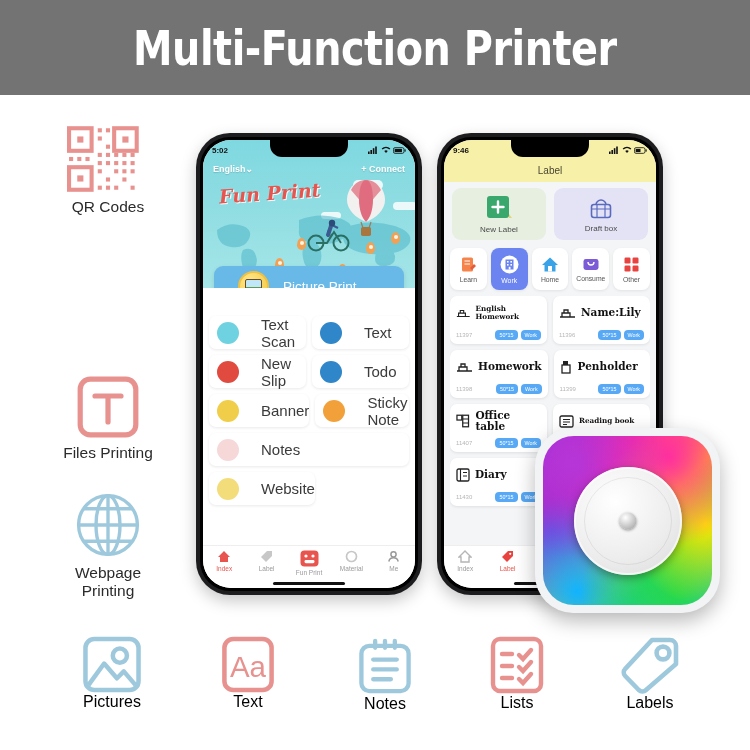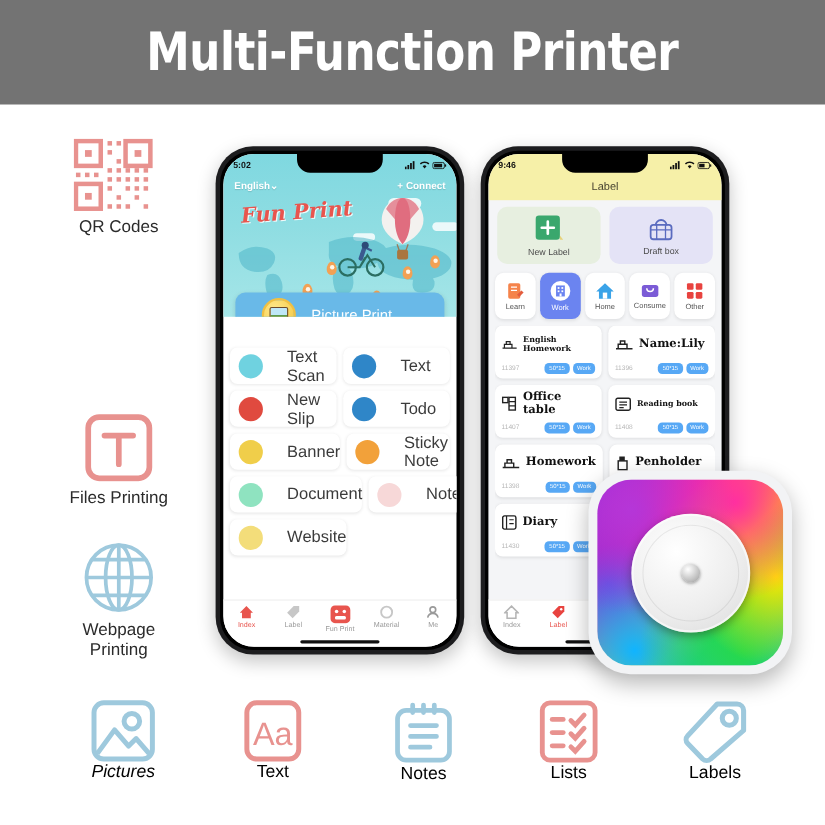--- a/index.html
+++ b/index.html
@@ -29,21 +29,21 @@
   }
 
   
   #feat-qr{left:33px;top:126px;width:150px;}
   #feat-ocr{left:33px;top:248px;width:150px;}
   #feat-files{left:33px;top:376px;width:150px;}
   #feat-web{left:33px;top:492px;width:150px;}
 
   
   .featb{position:absolute;top:636px;width:140px;display:flex;flex-direction:column;align-items:center;}
-  #feat-pictures{left:42px;font-style:italic;}
+  #feat-pictures{left:42px;}
   #feat-text{left:178px;}
   #feat-notes{left:315px;}
   #feat-lists{left:447px;}
   #feat-labels{left:580px;}
 
   
   .phone{position:absolute;border-radius:34px;background:#1d1d1f;
          box-shadow:0 6px 16px rgba(0,0,0,.22);}
   .phone .bezel{position:absolute;left:4px;top:4px;right:4px;bottom:4px;
          background:#000;border-radius:30px;overflow:hidden;}
@@ -391,24 +391,20 @@
               <span class="ci" style="background:#f0ce4a"></span>
               <span class="ct">Banner</span>
             </div>
             <div class="cell">
               <span class="ci" style="background:#f2a13a"></span>
               <span class="ct">Sticky Note</span>
             </div>
           </div>
           <div class="grow">
             <div class="cell">
-              <span class="ci" style="background:#8fe3c0"></span>
-              <span class="ct">Document</span>
-            </div>
-            <div class="cell">
               <span class="ci" style="background:#f7d8d8"></span>
               <span class="ct">Notes</span>
             </div>
           </div>
           <div class="grow">
             <div class="cell">
               <span class="ci" style="background:#f3dd7a"></span>
               <span class="ct">Website</span>
             </div>
             <div class="cell empty"></div>
@@ -585,20 +581,54 @@
                   <span class="badge">50*15</span>
                   <span class="badge">Work</span>
                 </span>
               </div>
             </div>
           </div>
 
           <div class="lbrow">
             <div class="lbcard">
               <div class="lbtop">
+                <svg width="17" height="13" viewBox="0 0 17 13">
+                    <path d="M1 10 h15 M3 10 V6 h8 v4 M5 6 V3 h4 v3" fill="none" stroke="#222" stroke-width="1.3"></path>
+                  </svg>
+                <span class="lbname">Homework</span>
+              </div>
+              <div class="lbbot">
+                <span class="lbid">11398</span>
+                <span class="badges">
+                  <span class="badge">50*15</span>
+                  <span class="badge">Work</span>
+                </span>
+              </div>
+            </div>
+            <div class="lbcard">
+              <div class="lbtop">
+                <svg width="13" height="14" viewBox="0 0 13 14">
+                    <rect x="3" y="1" width="5" height="4" fill="#222"></rect>
+                    <rect x="2" y="5" width="8" height="8" fill="none" stroke="#222" stroke-width="1.3"></rect>
+                  </svg>
+                <span class="lbname">Penholder</span>
+              </div>
+              <div class="lbbot">
+                <span class="lbid">11399</span>
+                <span class="badges">
+                  <span class="badge">50*15</span>
+                  <span class="badge">Work</span>
+                </span>
+              </div>
+            </div>
+          </div>
+
+          <div class="lbrow">
+            <div class="lbcard">
+              <div class="lbtop">
                 <svg width="15" height="14" viewBox="0 0 15 14">
                     <rect x="1" y="1" width="5" height="5" fill="none" stroke="#222" stroke-width="1.3"></rect>
                     <rect x="7" y="1" width="6" height="12" fill="none" stroke="#222" stroke-width="1.3"></rect>
                     <path d="M7 5 h6 M7 9 h6" stroke="#222" stroke-width="1.1"></path>
                   </svg>
                 <span class="lbname">Office table</span>
               </div>
               <div class="lbbot">
                 <span class="lbid">11407</span>
                 <span class="badges">
@@ -610,54 +640,20 @@
             <div class="lbcard">
               <div class="lbtop">
                 <svg width="15" height="13" viewBox="0 0 15 13">
                     <rect x="1" y="1" width="13" height="11" rx="1.6" fill="none" stroke="#222" stroke-width="1.3"></rect>
                     <path d="M4 4.5 h7 M4 7 h7 M4 9.5 h4" stroke="#222" stroke-width="1.1"></path>
                   </svg>
                 <span class="lbname sm">Reading book</span>
               </div>
               <div class="lbbot">
                 <span class="lbid">11408</span>
-                <span class="badges">
-                  <span class="badge">50*15</span>
-                  <span class="badge">Work</span>
-                </span>
-              </div>
-            </div>
-          </div>
-
-          <div class="lbrow">
-            <div class="lbcard">
-              <div class="lbtop">
-                <svg width="17" height="13" viewBox="0 0 17 13">
-                    <path d="M1 10 h15 M3 10 V6 h8 v4 M5 6 V3 h4 v3" fill="none" stroke="#222" stroke-width="1.3"></path>
-                  </svg>
-                <span class="lbname">Homework</span>
-              </div>
-              <div class="lbbot">
-                <span class="lbid">11398</span>
-                <span class="badges">
-                  <span class="badge">50*15</span>
-                  <span class="badge">Work</span>
-                </span>
-              </div>
-            </div>
-            <div class="lbcard">
-              <div class="lbtop">
-                <svg width="13" height="14" viewBox="0 0 13 14">
-                    <rect x="3" y="1" width="5" height="4" fill="#222"></rect>
-                    <rect x="2" y="5" width="8" height="8" fill="none" stroke="#222" stroke-width="1.3"></rect>
-                  </svg>
-                <span class="lbname">Penholder</span>
-              </div>
-              <div class="lbbot">
-                <span class="lbid">11399</span>
                 <span class="badges">
                   <span class="badge">50*15</span>
                   <span class="badge">Work</span>
                 </span>
               </div>
             </div>
           </div>
 
           <div class="lbrow">
             <div class="lbcard">

